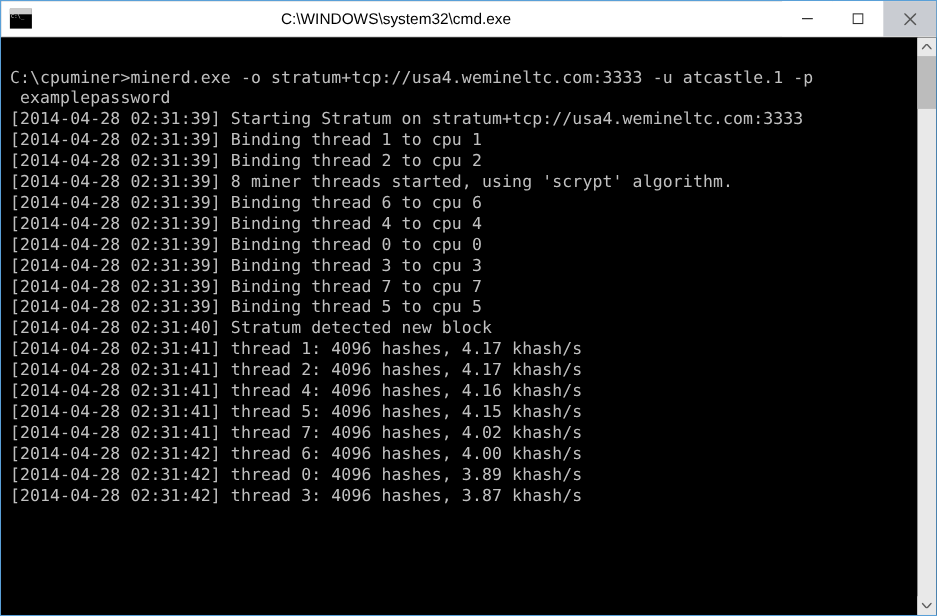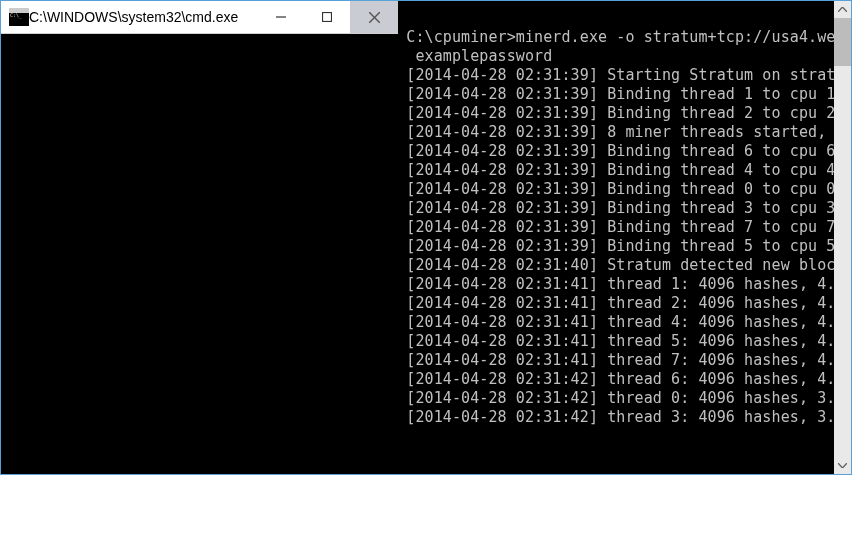--- a/index.html
+++ b/index.html
@@ -5,25 +5,25 @@
   * { margin: 0; padding: 0; box-sizing: border-box; }
   body {
     width: 852px;
     height: 560px;
     background: #fff;
     font-family: "Segoe UI", Tahoma, sans-serif;
     overflow: hidden;
   }
   .window {
     width: 852px;
-    height: 475px;
+    height: 560px;
     border: 1px solid #5aa0d8;
     background: #000;
     display: flex;
-    flex-direction: row;
+    flex-direction: column;
   }
   .titlebar {
     height: 33px;
     background: #fff;
     display: flex;
     align-items: center;
     border-bottom: 1px solid #d0d0d0;
     position: relative;
   }
   .titlebar-icon {

